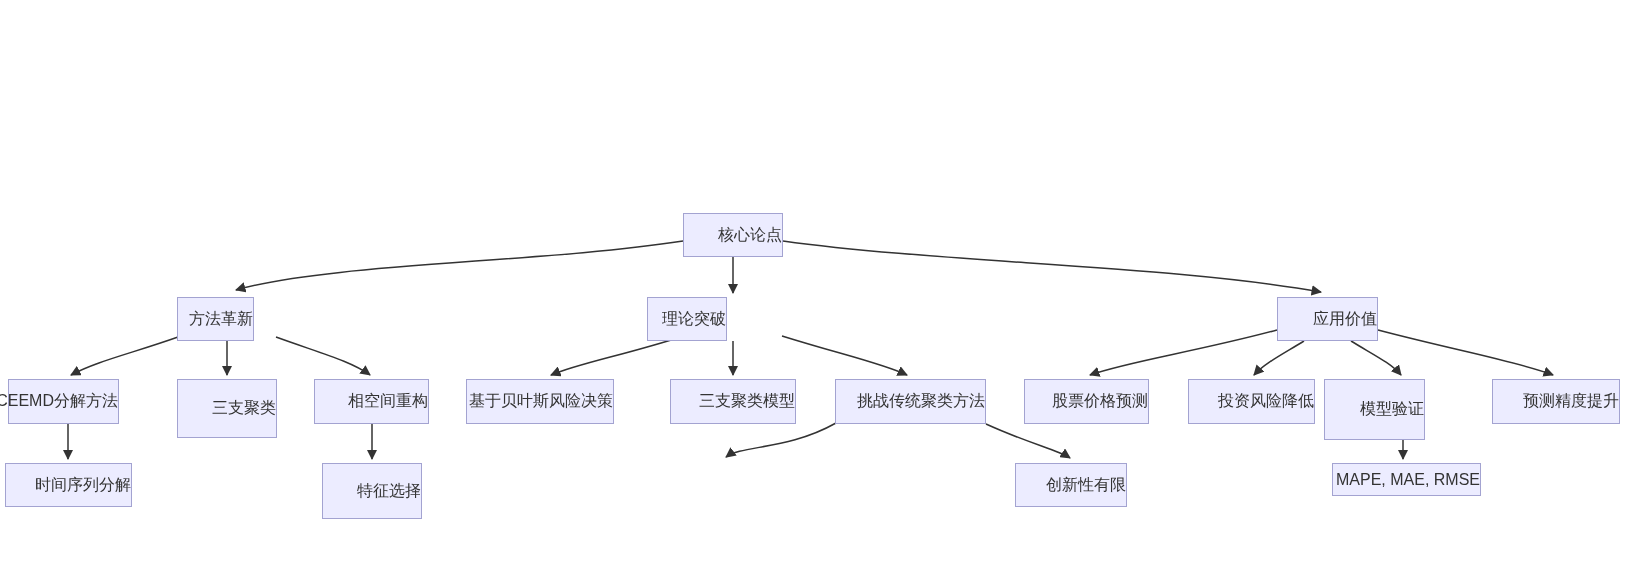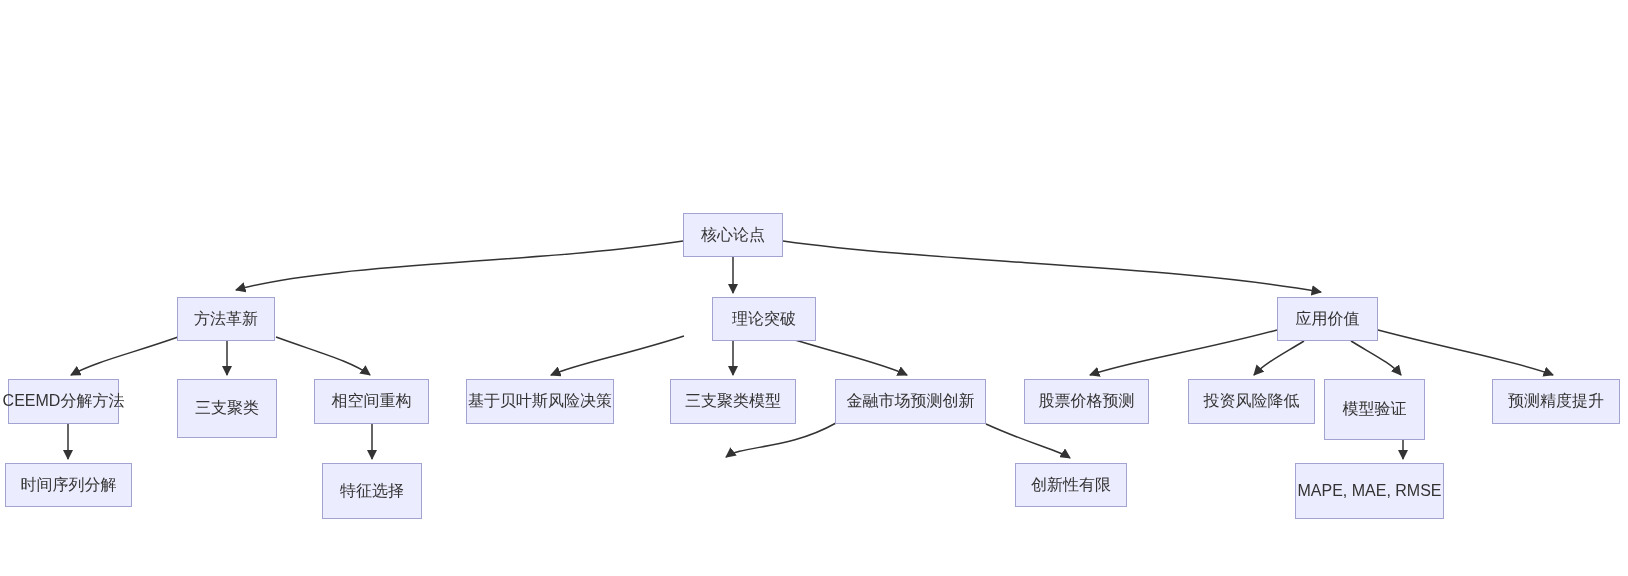--- a/index.html
+++ b/index.html
@@ -29,21 +29,21 @@
   }
   .node {
     position: absolute;
     box-sizing: border-box;
     background: #ECECFF;
     border: 1px solid #A3A3D1;
     color: #333333;
     font-size: 16px;
     display: flex;
     align-items: center;
-    justify-content: center;
+    justify-content: flex-end;
     text-align: center;
     white-space: nowrap;
   }
 </style>
 </head>
 <body>
 
 <div class="canvas">
 
   <svg class="edges" width="1628" height="576" viewBox="0 0 1628 576" xmlns="http://www.w3.org/2000/svg">
@@ -69,24 +69,24 @@
     <path class="edge" d="M 372 424 L 372 459" marker-end="url(#arrow)"></path>
     <path class="edge" d="M 836 423 C 788 450 742 445 726 457" marker-end="url(#arrow)"></path>
     <path class="edge" d="M 986 424 C 1030 444 1058 450 1070 458" marker-end="url(#arrow)"></path>
     <path class="edge" d="M 1403 424 L 1403 459" marker-end="url(#arrow)"></path>
   </svg>
 
   <div class="node" style="left:683px;top:213px;width:100px;height:44px">
     <span>核心论点</span>
   </div>
 
-  <div class="node" style="left:177px;top:297px;width:98px;height:44px">
+  <div class="node" style="left:177px;top:297px;width:77px;height:44px">
     <span>方法革新</span>
   </div>
-  <div class="node" style="left:712px;top:297px;width:104px;height:44px">
+  <div class="node" style="left:647px;top:297px;width:80px;height:44px">
     <span>理论突破</span>
   </div>
   <div class="node" style="left:1277px;top:297px;width:101px;height:44px">
     <span>应用价值</span>
   </div>
 
   <div class="node" style="left:8px;top:379px;width:111px;height:45px">
     <span>CEEMD分解方法</span>
   </div>
   <div class="node" style="left:177px;top:379px;width:100px;height:59px">
@@ -95,21 +95,21 @@
   <div class="node" style="left:314px;top:379px;width:115px;height:45px">
     <span>相空间重构</span>
   </div>
   <div class="node" style="left:466px;top:379px;width:148px;height:45px">
     <span>基于贝叶斯风险决策</span>
   </div>
   <div class="node" style="left:670px;top:379px;width:126px;height:45px">
     <span>三支聚类模型</span>
   </div>
   <div class="node" style="left:835px;top:379px;width:151px;height:45px">
-    <span>金融市场预测创新</span>
+    <span>挑战传统聚类方法</span>
   </div>
   <div class="node" style="left:1024px;top:379px;width:125px;height:45px">
     <span>股票价格预测</span>
   </div>
   <div class="node" style="left:1188px;top:379px;width:127px;height:45px">
     <span>投资风险降低</span>
   </div>
   <div class="node" style="left:1324px;top:379px;width:101px;height:61px">
     <span>模型验证</span>
   </div>
@@ -119,17 +119,17 @@
 
   <div class="node" style="left:5px;top:463px;width:127px;height:44px">
     <span>时间序列分解</span>
   </div>
   <div class="node" style="left:322px;top:463px;width:100px;height:56px">
     <span>特征选择</span>
   </div>
   <div class="node" style="left:1015px;top:463px;width:112px;height:44px">
     <span>创新性有限</span>
   </div>
-  <div class="node" style="left:1295px;top:463px;width:149px;height:56px">
+  <div class="node" style="left:1332px;top:463px;width:149px;height:33px">
     <span>MAPE, MAE, RMSE</span>
   </div>
 
 </div>
 
 </body></html>

